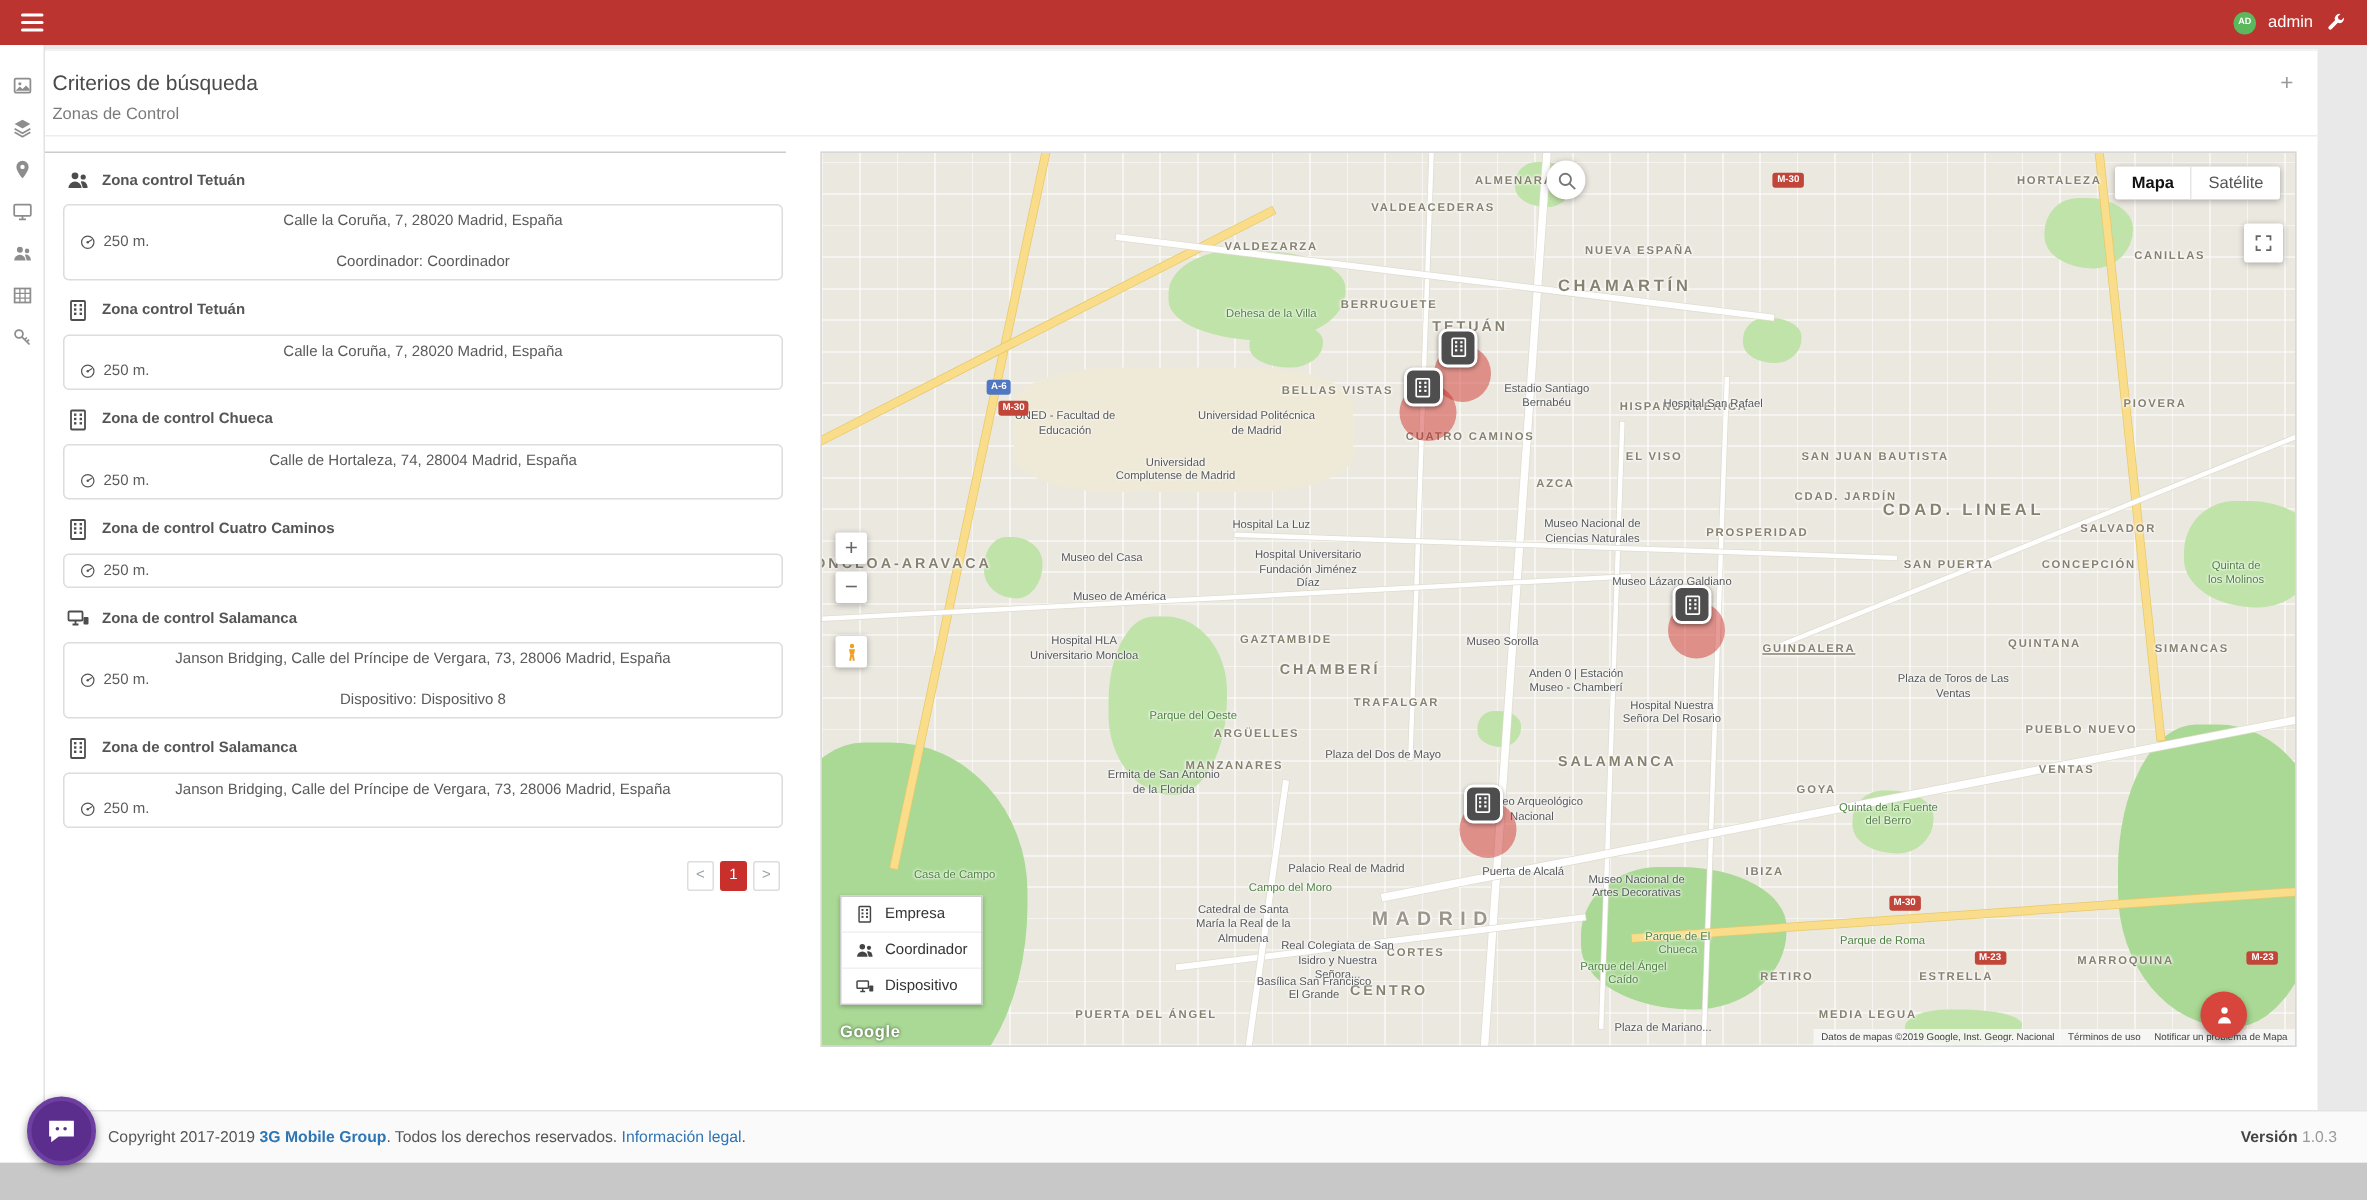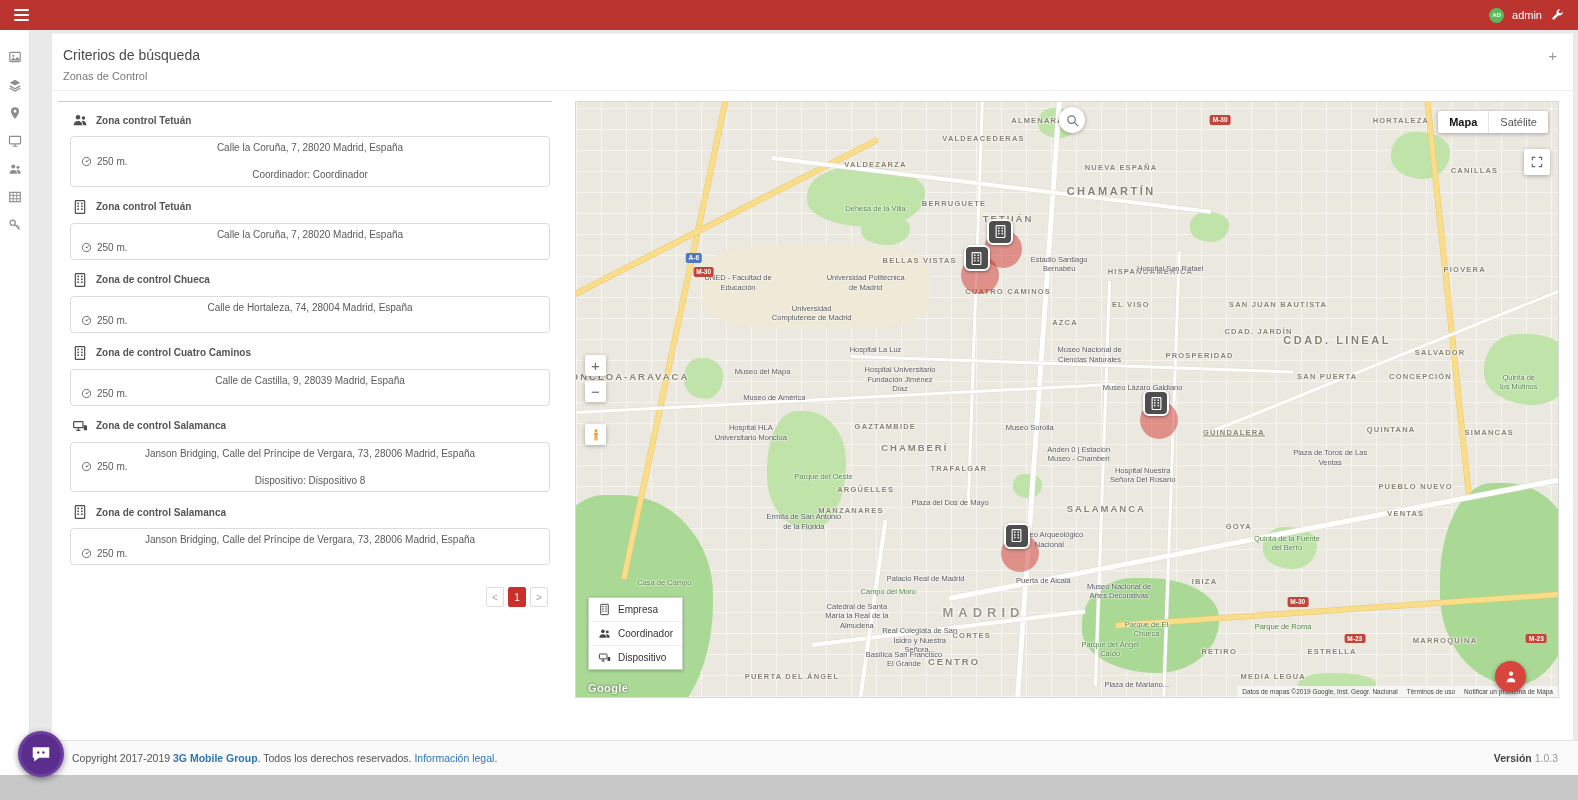--- a/index.html
+++ b/index.html
@@ -19,21 +19,21 @@
   .tools { width:14px; height:14px; color:#fff; }
   .tools svg,.side-icon svg,.zone-ic svg,.rad-ic svg,.legend-ic svg { width:100%; height:100%; display:block; }
 
   
   .sidebar { position:absolute; top:30px; left:0; width:30px; bottom:0; background:#fff;
     border-right:1px solid #e2e2e2; display:flex; flex-direction:column; align-items:center;
     padding-top:20px; gap:14px; z-index:5; }
   .side-icon { width:14px; height:14px; color:#8d8d8d; cursor:pointer; }
 
   
-  .card { position:absolute; left:52px; top:33px; width:1521px; height:707px; background:#fff; overflow:hidden; }
+  .card { position:absolute; left:24px; top:33px; width:1521px; height:707px; background:#fff; overflow:hidden; }
   .card-header { position:relative; padding:13px 14px 8px 11px; border-top:1px solid #f1f1f1; }
   .card-title { font-size:14px; color:#4a4a4a; }
   .card-sub { font-size:11px; color:#7a7a7a; margin-top:7px; }
   .plus-btn { position:absolute; top:14px; right:16px; color:#9a9a9a; font-size:15px; cursor:pointer; line-height:1; }
   .card-divider { border-top:1px solid #ededed; }
   .card-body { display:flex; padding:10px 14px 0 6px; }
 
   
   .zone-col { width:494px; flex:none; }
   .zone-list { border-top:1px solid #cccccc; padding-top:4px; }
@@ -311,21 +311,20 @@
                     <rect x="13.6" y="5.5" width="2.4" height="2.4" fill="currentColor"></rect>
                     <rect x="8" y="9.8" width="2.4" height="2.4" fill="currentColor"></rect>
                     <rect x="13.6" y="9.8" width="2.4" height="2.4" fill="currentColor"></rect>
                     <rect x="8" y="14.1" width="2.4" height="2.4" fill="currentColor"></rect>
                     <rect x="13.6" y="14.1" width="2.4" height="2.4" fill="currentColor"></rect>
                   </svg>
                 </span>
                 <span class="zone-name">Zona de control Cuatro Caminos</span>
               </div>
               <div class="zone-box">
-                <div class="zone-addr">Calle de Castilla, 9, 28039 Madrid, España</div>
                 <div class="zone-rad">
                   <span class="rad-ic">
                     <svg viewBox="0 0 24 24">
                       <circle cx="12" cy="12" r="9" fill="none" stroke="currentColor" stroke-width="1.8"></circle>
                       <circle cx="12" cy="12" r="1.8" fill="currentColor"></circle>
                       <path d="M12 12l6.5-4" stroke="currentColor" stroke-width="1.5"></path>
                     </svg>
                   </span>
                   <span>250 m.</span>
                 </div>
@@ -474,21 +473,21 @@
             <div class="mlabel t-d s-sm" style="left: 71%; top: 96.5%;">MEDIA LEGUA</div>
             <div class="mlabel t-d s-md" style="left: 5%; top: 46%;">MONCLOA-ARAVACA</div>
             <div class="mlabel t-k" style="left: 30.5%; top: 18%;">Dehesa de la Villa</div>
             <div class="mlabel t-p" style="left: 49.2%; top: 27.2%;">Estadio Santiago Bernabéu</div>
             <div class="mlabel t-p" style="left: 60.5%; top: 28%;">Hospital San Rafael</div>
             <div class="mlabel t-p" style="left: 16.5%; top: 30.3%;">UNED - Facultad de Educación</div>
             <div class="mlabel t-p" style="left: 29.5%; top: 30.3%;">Universidad Politécnica de Madrid</div>
             <div class="mlabel t-p" style="left: 24%; top: 35.4%;">Universidad Complutense de Madrid</div>
             <div class="mlabel t-p" style="left: 30.5%; top: 41.6%;">Hospital La Luz</div>
             <div class="mlabel t-p" style="left: 52.3%; top: 42.4%;">Museo Nacional de Ciencias Naturales</div>
-            <div class="mlabel t-p" style="left: 19%; top: 45.3%;">Museo del Mapa</div>
+            <div class="mlabel t-p" style="left: 19%; top: 45.3%;">Museo del Casa</div>
             <div class="mlabel t-p" style="left: 33%; top: 46.6%;">Hospital Universitario Fundación Jiménez Díaz</div>
             <div class="mlabel t-p" style="left: 20.2%; top: 49.7%;">Museo de América</div>
             <div class="mlabel t-p" style="left: 57.7%; top: 48.1%;">Museo Lázaro Galdiano</div>
             <div class="mlabel t-k" style="left: 96%; top: 47%;">Quinta de los Molinos</div>
             <div class="mlabel t-p" style="left: 46.2%; top: 54.8%;">Museo Sorolla</div>
             <div class="mlabel t-p" style="left: 17.8%; top: 55.5%;">Hospital HLA Universitario Moncloa</div>
             <div class="mlabel t-p" style="left: 51.2%; top: 59.1%;">Anden 0 | Estación Museo - Chamberí</div>
             <div class="mlabel t-p" style="left: 76.8%; top: 59.7%;">Plaza de Toros de Las Ventas</div>
             <div class="mlabel t-p" style="left: 57.7%; top: 62.7%;">Hospital Nuestra Señora Del Rosario</div>
             <div class="mlabel t-k" style="left: 25.2%; top: 63.1%;">Parque del Oeste</div>

